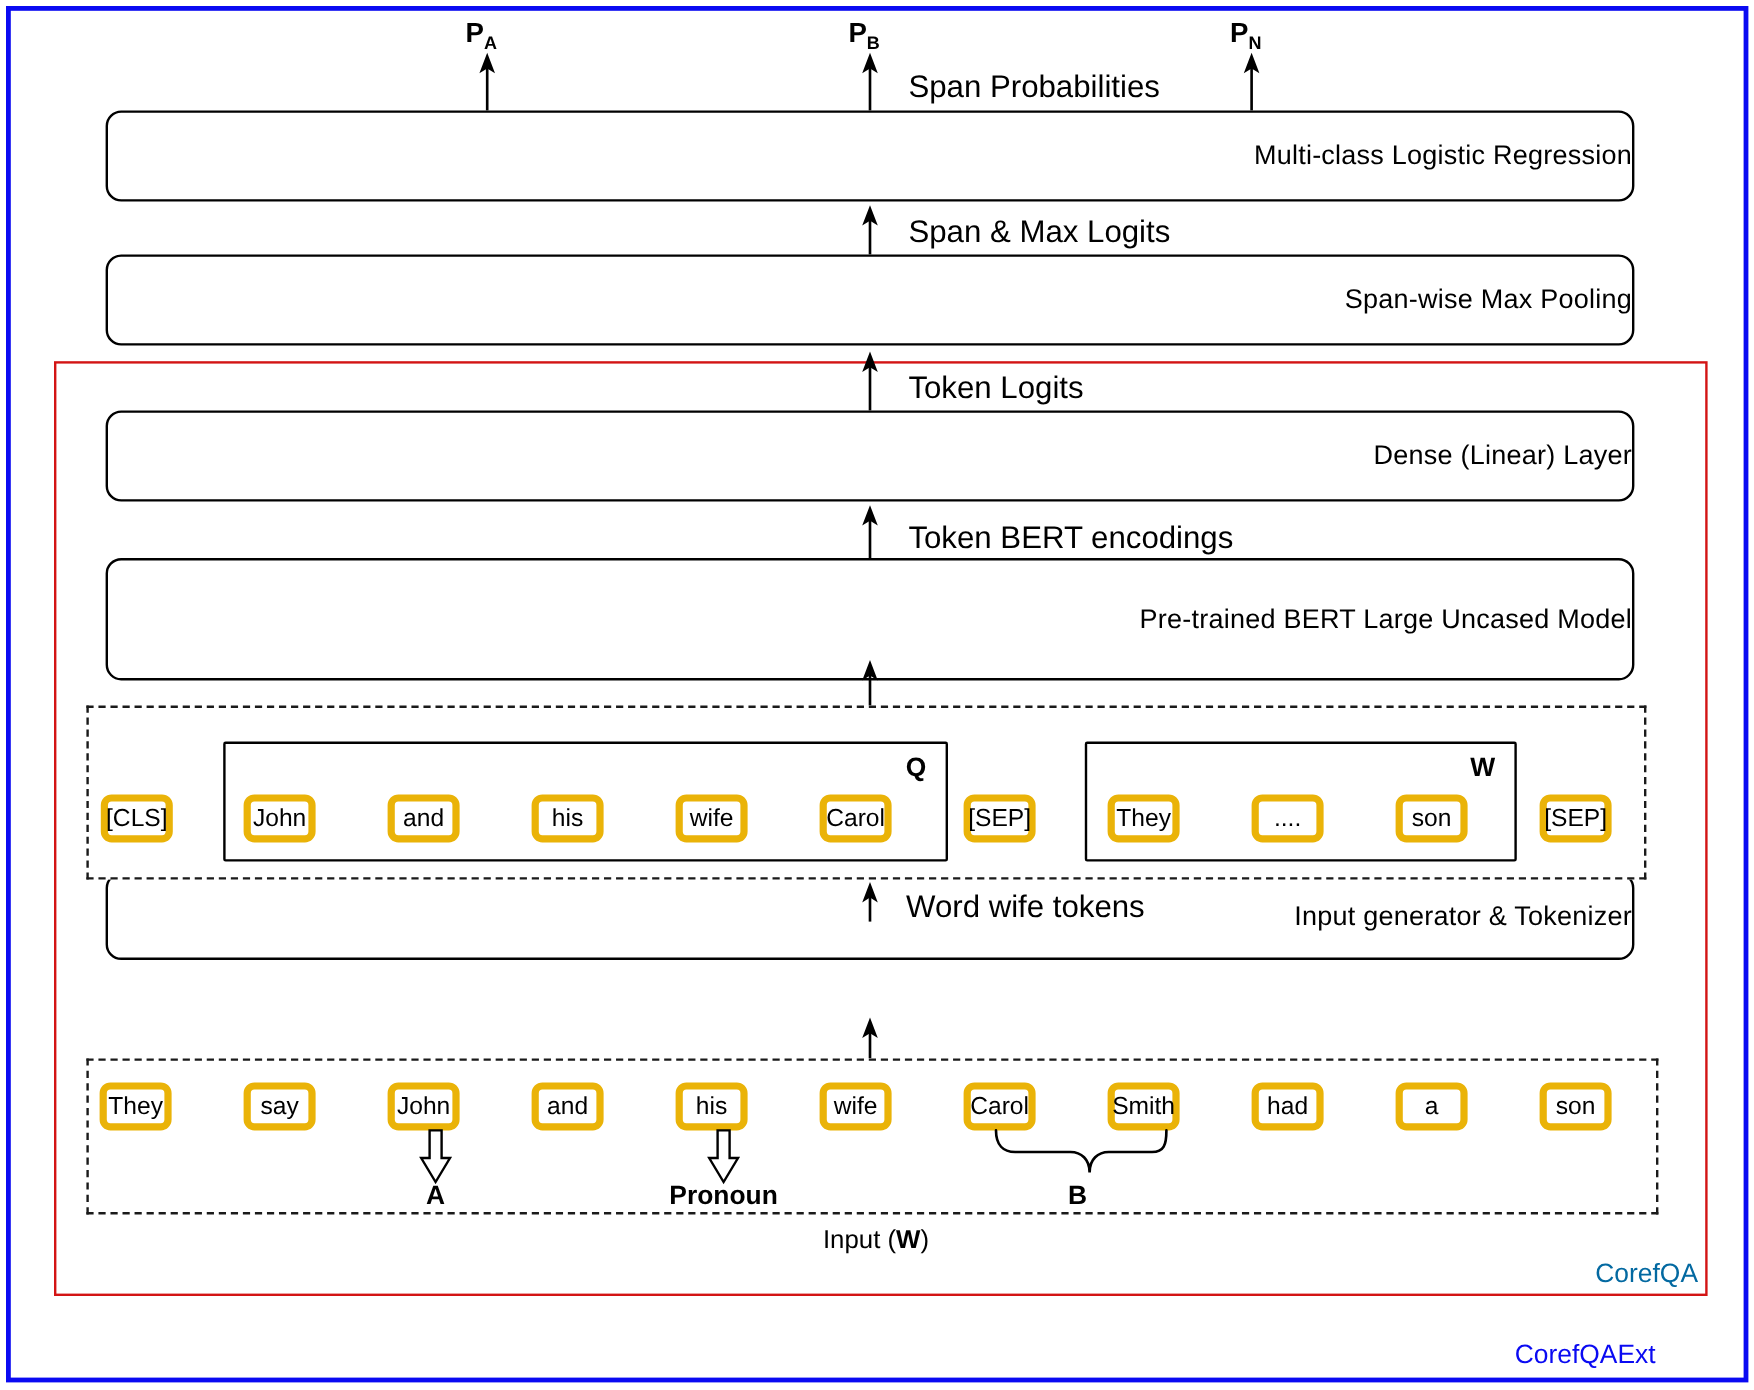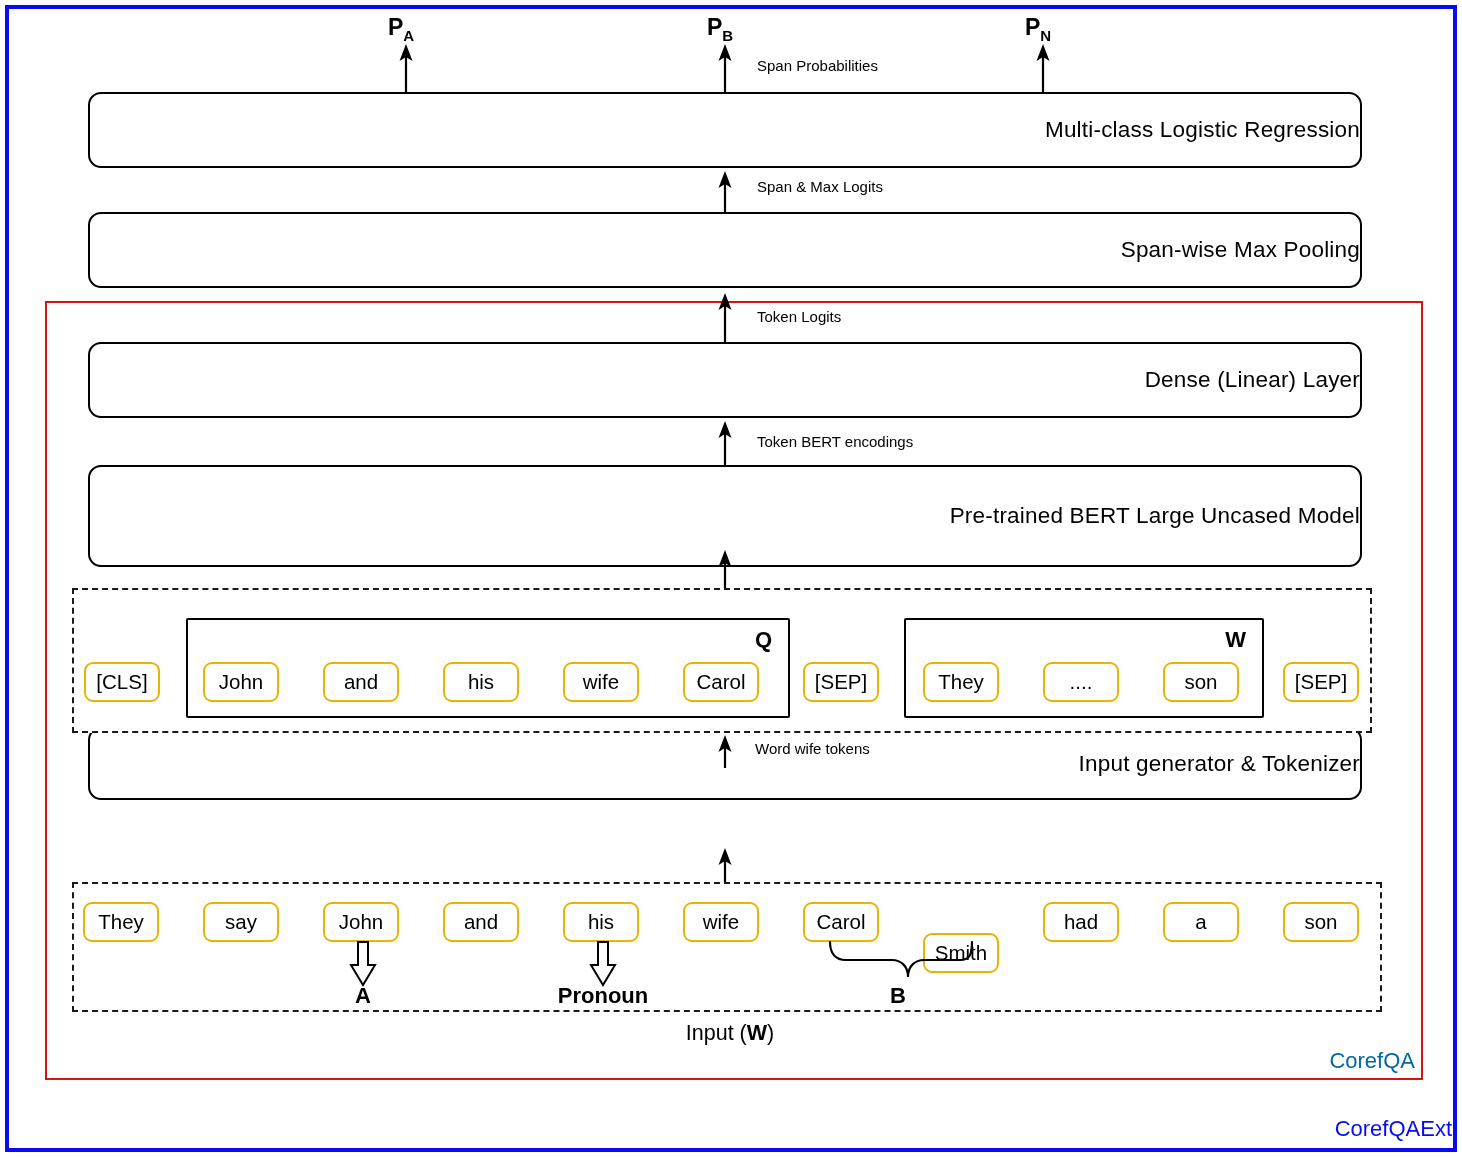--- a/index.html
+++ b/index.html
@@ -15,35 +15,35 @@
     position:absolute; left:88px; width:1274px; box-sizing:border-box;
     border:2.5px solid #000; border-radius:13px; background:#fff;
     display:flex; align-items:center; justify-content:flex-end;
     font-size:22.5px; letter-spacing:0.2px;
   }
   .dashed-box { position:absolute; box-sizing:border-box; border:2px dashed #1a1a1a; background:#fff; }
   .group-box { position:absolute; box-sizing:border-box; border:2.5px solid #000; background:#fff; border-radius:2px; }
   .group-label { position:absolute; top:7px; right:16px; font-weight:bold; font-size:22px; }
 
   .token {
-    position:absolute; width:76px; height:40px; top:662px; box-sizing:border-box;
-    border:2px solid #eab308; border-radius:9px; background:#fff;
+    position:absolute; width:60px; height:40px; top:662px; box-sizing:border-box;
+    border:6px solid #eab308; border-radius:9px; background:#fff;
     display:flex; align-items:center; justify-content:center; font-size:20.5px;
   }
   .token.row2 { top:902px; }
 
   .varrow { position:absolute; overflow:visible; }
-  .alabel { position:absolute; font-size:15px; white-space:nowrap; }
+  .alabel { position:absolute; font-size:26px; white-space:nowrap; }
   .plabel { position:absolute; font-weight:bold; font-size:23px; white-space:nowrap; }
   .plabel .sub { font-size:15px; font-weight:bold; vertical-align:-6px; }
   .ann { position:absolute; font-weight:bold; font-size:22px; text-align:center; }
   .caption { position:absolute; font-size:21.5px; text-align:center; }
   .frame-label { position:absolute; font-size:22px; text-align:right; white-space:nowrap; }
   #corefqa-label { color:#0369a1; left:1150px; width:265px; top:1048px; }
-  #corefqaext-label { color:#0a0af2; left:1190px; width:262px; top:1116px; }
+  #corefqaext-label { color:#0a0af2; left:1190px; width:262px; top:1116px;text-align:center; }
 </style>
 </head>
 <body>
 
 <div class="frame" id="outer-frame"></div>
 <div class="frame" id="inner-frame"></div>
 
 <div class="plabel" style="left:388px; top:14px;"><span>P</span><span class="sub">A</span></div>
 <div class="plabel" style="left:707px; top:14px;"><span>P</span><span class="sub">B</span></div>
 <div class="plabel" style="left:1025px; top:14px;"><span>P</span><span class="sub">N</span></div>
@@ -134,21 +134,21 @@
 
 <div class="dashed-box" style="left:72px; top:882px; width:1310px; height:130px;"></div>
 
 <div class="token row2" style="left:83px;">They</div>
 <div class="token row2" style="left:203px;">say</div>
 <div class="token row2" style="left:323px;">John</div>
 <div class="token row2" style="left:443px;">and</div>
 <div class="token row2" style="left:563px;">his</div>
 <div class="token row2" style="left:683px;">wife</div>
 <div class="token row2" style="left:803px;">Carol</div>
-<div class="token row2" style="left:923px;margin-top:31px;">Smith</div>
+<div class="token row2" style="left:923px;">Smith</div>
 <div class="token row2" style="left:1043px;">had</div>
 <div class="token row2" style="left:1163px;">a</div>
 <div class="token row2" style="left:1283px;">son</div>
 
 <svg class="varrow" style="left:350px; top:941px;" width="26" height="46">
     <polygon points="8,1 18,1 18,24 25,24 13,44 1,24 8,24" fill="#fff" stroke="#000" stroke-width="2"></polygon>
   </svg>
 <div class="ann" style="left:343px; top:983px; width:40px;">A</div>
 
 <svg class="varrow" style="left:590px; top:941px;" width="26" height="46">

